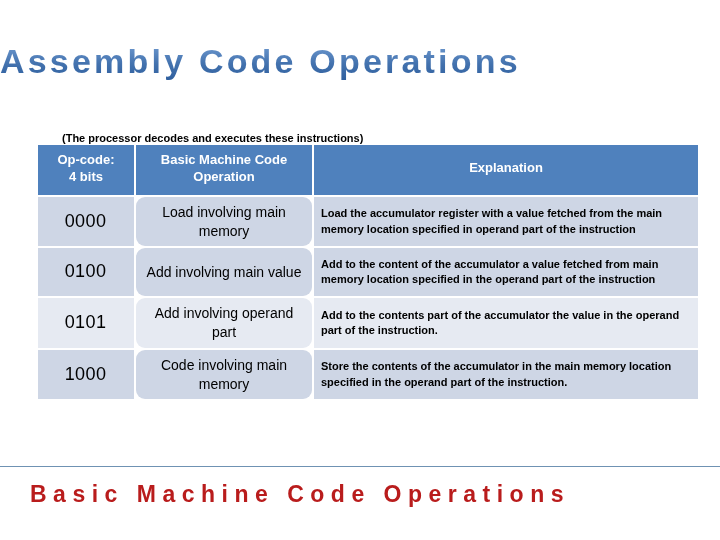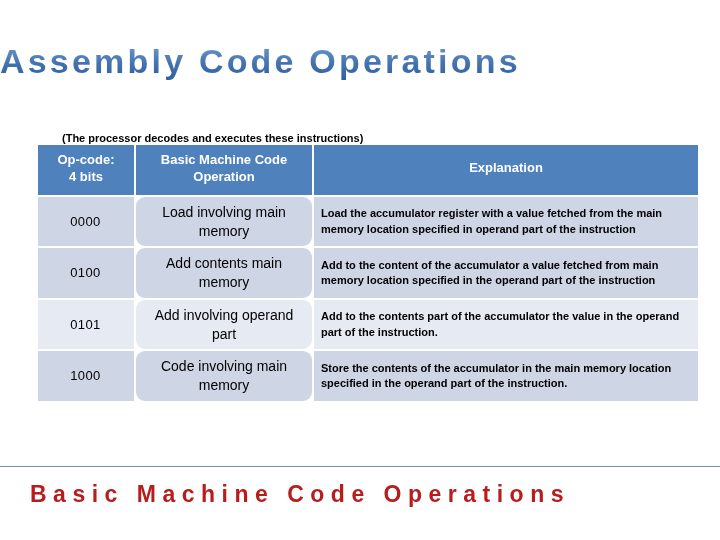--- a/index.html
+++ b/index.html
@@ -90,21 +90,21 @@
     border: 0;
     padding: 6px 5px;
     line-height: 1.32;
   }
 
   tbody tr.row-dark td { background: #ced6e5; }
   tbody tr.row-light td { background: #e6eaf2; }
 
   td.col-opcode {
     text-align: center;
-    font-size: 13px;
+    font-size: 18px;
     letter-spacing: 0.4px;
   }
 
   td.col-operation {
     text-align: center;
     font-size: 14px;
     line-height: 1.34;
     border-radius: 9px;
   }
 
@@ -174,21 +174,21 @@
         </tr>
       </thead>
       <tbody>
         <tr class="row-dark">
           <td class="col-opcode">0000</td>
           <td class="col-operation">Load involving main memory</td>
           <td class="col-explanation">Load the accumulator register with a value fetched from the main memory location specified in operand part of the instruction</td>
         </tr>
         <tr class="row-dark">
           <td class="col-opcode">0100</td>
-          <td class="col-operation">Add contents main memory</td>
+          <td class="col-operation">Add involving main value</td>
           <td class="col-explanation">Add to the content of the accumulator a value fetched from main memory location specified in the operand part of the instruction</td>
         </tr>
         <tr class="row-light">
           <td class="col-opcode">0101</td>
           <td class="col-operation">Add involving operand part</td>
           <td class="col-explanation">Add to the contents part of the accumulator the value in the operand part of the instruction.</td>
         </tr>
         <tr class="row-dark">
           <td class="col-opcode">1000</td>
           <td class="col-operation">Code involving main memory</td>

